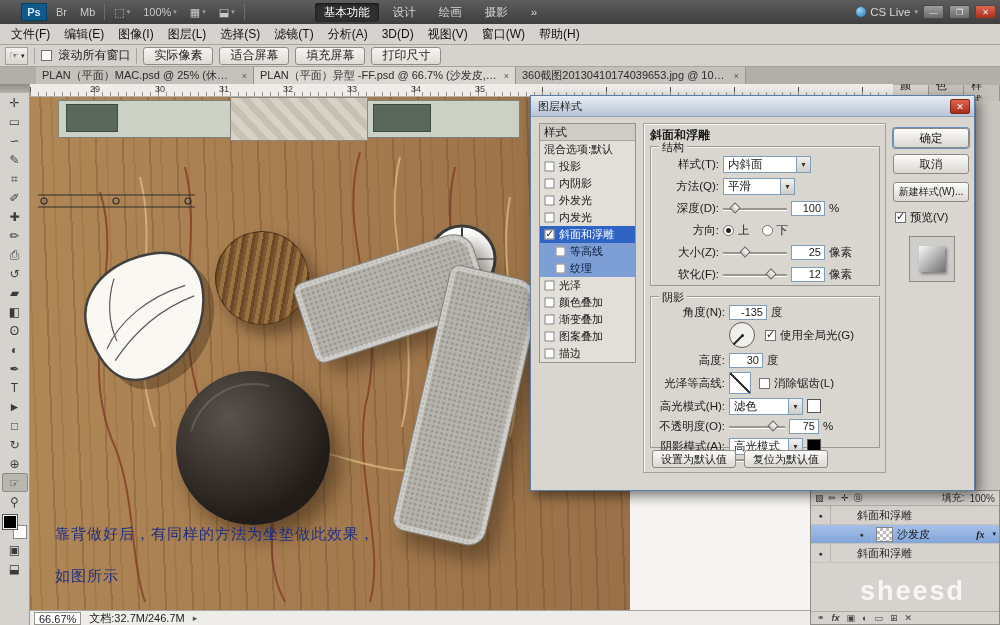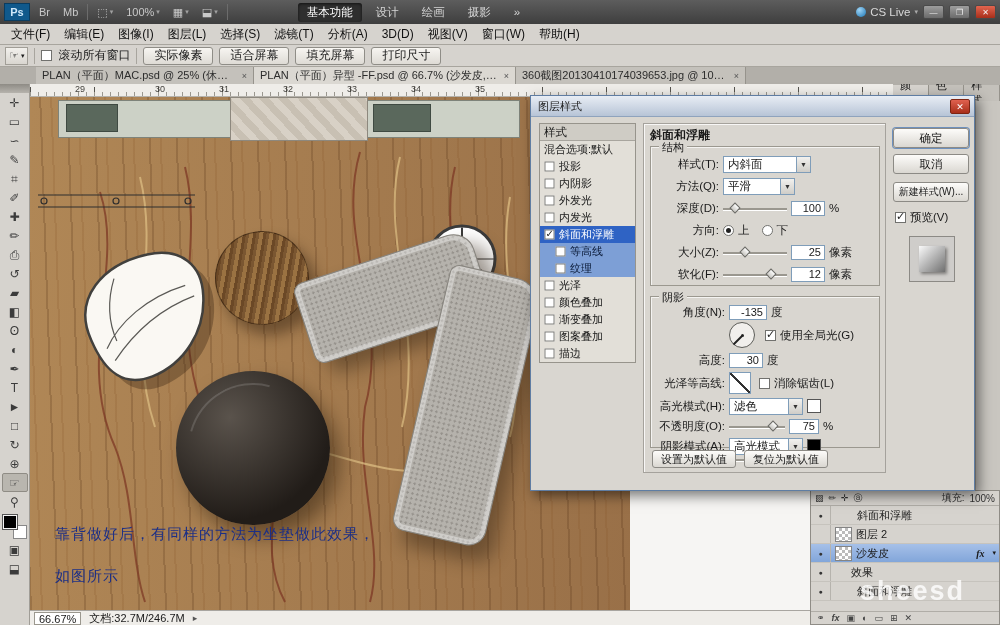--- a/index.html
+++ b/index.html
@@ -2,21 +2,21 @@
 <html><head>
 <meta charset="utf-8">
 <style>
 *{margin:0;padding:0;box-sizing:border-box;font-family:"Liberation Sans","DejaVu Sans",sans-serif;}
 html,body{width:1000px;height:625px;}
 body{position:relative;overflow:hidden;background:#d6d3ce;font-size:12px;color:#1a1a1a;}
 .abs{position:absolute;}
 
 
 .titlebar{left:0;top:0;width:1000px;height:24px;background:linear-gradient(#5d5d5d,#3e3e3e);display:flex;align-items:center;padding:0 4px;gap:5px;z-index:30;}
-.pslogo{width:26px;height:18px;background:#10598c;color:#cfe8fa;font-weight:bold;font-size:11px;display:flex;align-items:center;justify-content:center;border:1px solid #0a3c60;}
+.pslogo{width:26px;height:18px;background:#10598c;color:#cfe8fa;font-weight:bold;font-size:11px;display:flex;align-items:center;justify-content:center;border:1px solid #0a3c60;margin-left:17px;}
 .tbicon{color:#c9c9c9;font-size:11px;display:inline-flex;align-items:center;gap:2px;padding:1px 4px;}
 .tbicon small{font-size:7px;color:#a0a0a0;}
 .tbsep{width:1px;height:16px;background:#2c2c2c;border-right:1px solid #6c6c6c;}
 .wstab{padding:2px 9px;font-size:11.5px;color:#d5d5d5;border-radius:3px;}
 .wstab.active{background:#2e2e2e;box-shadow:inset 0 1px 3px rgba(0,0,0,.6);color:#fff;}
 .cslive{display:inline-flex;align-items:center;gap:4px;color:#d8d8d8;font-size:11.5px;}
 .cslive .dot{width:10px;height:10px;border-radius:50%;background:radial-gradient(circle at 35% 30%,#9fd4f5,#1b76b4);}
 .winbtn{width:21px;height:14px;display:flex;align-items:center;justify-content:center;font-size:8px;color:#f2f2f2;background:linear-gradient(#9d9d9d,#6b6b6b);border:1px solid #4a4a4a;border-radius:2px;}
 .winbtn.close{background:linear-gradient(#e2654f,#a82f1a);}
 
@@ -80,21 +80,21 @@
 .ptab{height:16px;padding:0 7px;display:inline-flex;align-items:center;font-size:11px;background:#c4c1bb;border-right:1px solid #96938c;}
 .ptab.active{background:#d6d3ce;}
 .dockstrip{left:975px;top:101px;width:25px;height:389px;background:#c9c6c0;border-left:1px solid #a09d97;z-index:25;}
 
 
 .layers{left:810px;top:490px;width:190px;height:135px;background:#d6d3ce;border:1px solid #8f8c86;z-index:26;}
 .lhead{height:15px;display:flex;align-items:center;gap:5px;padding:0 4px;border-bottom:1px solid #b0ada7;font-size:10px;color:#333;}
 .lhead .ic{font-size:9px;}
 .lrow{display:flex;align-items:center;height:19px;border-bottom:1px solid #c6c3bd;font-size:11px;gap:4px;}
 .lrow .eyecell{width:20px;align-self:stretch;border-right:1px solid #b6b3ad;display:flex;align-items:center;justify-content:center;font-size:7px;color:#333;flex:none;}
-.lrow.sel{background:linear-gradient(#a6c0e8,#82a6da);}
+.lrow.sel{background:linear-gradient(#a6c0e8,#82a6da);padding-left:41px;}
 .checker{width:17px;height:15px;border:1px solid #848484;background-color:#fff;background-image:linear-gradient(45deg,#bbb 25%,transparent 25%,transparent 75%,#bbb 75%),linear-gradient(45deg,#bbb 25%,#fff 25%,#fff 75%,#bbb 75%);background-size:6px 6px;background-position:0 0,3px 3px;flex:none;}
 .fxtag{margin-left:auto;margin-right:4px;font-style:italic;font-weight:bold;font-size:10px;font-family:"Liberation Serif",serif;}
 .lfoot{position:absolute;left:0;bottom:0;width:100%;height:13px;border-top:1px solid #b0ada7;display:flex;align-items:center;gap:7px;padding:0 6px;font-size:9px;color:#444;}
 .watermark{left:860px;top:576px;font-size:27px;color:rgba(255,255,255,.8);letter-spacing:2px;z-index:27;font-weight:bold;text-align:center;}
 
 
 .dialog{left:530px;top:95px;width:445px;height:396px;background:#d9d6d0;border:1px solid #5f7da3;box-shadow:4px 5px 12px rgba(0,0,0,.5);z-index:40;}
 .dlgtitle{position:absolute;left:0;top:0;width:100%;height:21px;background:linear-gradient(#e8edf4,#b7c4d6);border-bottom:1px solid #8fa3bd;display:flex;align-items:center;padding:0 7px;font-size:11px;color:#1c1c1c;}
 .dlgclose{position:absolute;right:4px;top:3px;width:20px;height:15px;background:linear-gradient(#e0614f,#a82f1a);border:1px solid #7e2412;border-radius:2px;color:#fff;font-size:9px;display:flex;align-items:center;justify-content:center;}
 .stylelist{position:absolute;left:8px;top:27px;width:97px;height:240px;background:#e2dfd8;border:1px solid #97948c;}
@@ -241,21 +241,21 @@
   <div class="swatches">
     <span class="bg"></span>
     <span class="fg"></span>
   </div>
   <div class="tool">▣</div>
   <div class="tool">⬓</div>
 </div>
 
 <div class="abs canvas">
   <div class="ruler">
-    <span style="left:45px">29</span>
+    <span style="left:60px">29</span>
     <span style="left:125px">30</span>
     <span style="left:189px">31</span>
     <span style="left:253px">32</span>
     <span style="left:317px">33</span>
     <span style="left:381px">34</span>
     <span style="left:445px">35</span>
   </div>
 
   <div class="wood">
 
@@ -327,36 +327,26 @@
     <span class="ic">✛</span>
     <span class="ic">ⓐ</span>
     <span style="margin-left:auto">填充:</span>
     <span>100%</span>
   </div>
   <div class="lrow">
     <span class="eyecell">●</span>
     <span style="width:18px"></span>
     <span>斜面和浮雕</span>
   </div>
-  <div class="lrow">
-    <span class="eyecell"></span>
-    <span class="checker"></span>
-    <span>图层 2</span>
-  </div>
   <div class="lrow sel">
     <span class="eyecell">●</span>
     <span class="checker"></span>
     <span>沙发皮</span>
     <span class="fxtag">fx</span>
     <span style="font-size:7px;margin-right:3px">▾</span>
-  </div>
-  <div class="lrow">
-    <span class="eyecell">●</span>
-    <span style="width:12px"></span>
-    <span>效果</span>
   </div>
   <div class="lrow">
     <span class="eyecell">●</span>
     <span style="width:18px"></span>
     <span>斜面和浮雕</span>
   </div>
   <div class="lfoot">
     <span>⚭</span>
     <span style="font-style:italic;font-weight:bold">fx</span>
     <span>▣</span>

